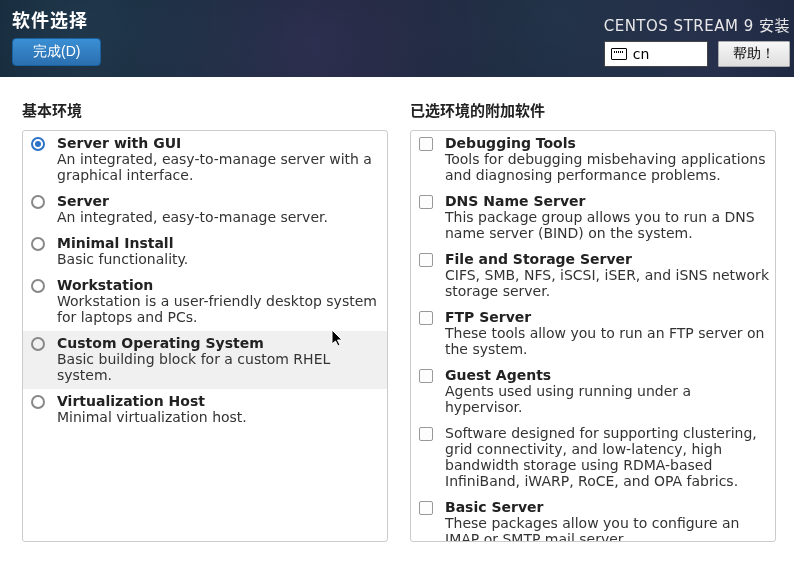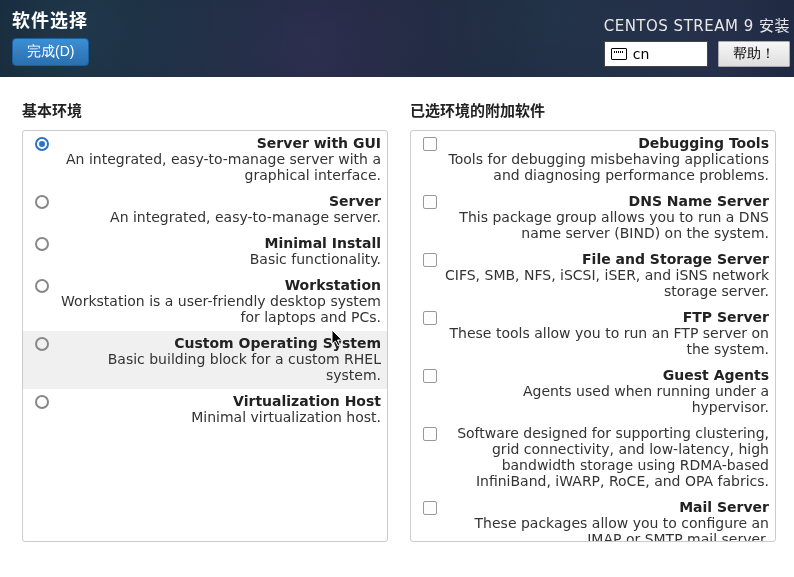--- a/index.html
+++ b/index.html
@@ -28,21 +28,21 @@
   font-size: 18px;
   font-weight: bold;
   letter-spacing: 1px;
 }
 .done-btn {
   margin-top: 6px;
   background: linear-gradient(to bottom, #3a8fd4, #2b6fb0);
   color: #fff;
   border: 1px solid #1860a0;
   border-radius: 4px;
-  padding: 4px 14px;
+  padding: 4px 20px;
   font-size: 14px;
   cursor: pointer;
 }
 .header-right {
   position: absolute;
   right: 4px;
   top: 14px;
   text-align: right;
 }
 .installer-title {
@@ -95,21 +95,21 @@
   font-weight: bold;
   margin-bottom: 10px;
 }
 .panel {
   border: 1px solid #ccc;
   border-radius: 3px;
   height: 412px;
   overflow: hidden;
   background: #fff;
 }
-.scroll { height: 100%; overflow-y: auto; text-align: right; }
+.scroll { height: 100%; overflow-y: auto; }
 .item {
   display: flex;
   padding: 4px 6px 6px 8px;
   gap: 8px;
 }
 .item.hover { background: #f0f0f0; }
 .control-col { width: 18px; padding-top: 2px; flex-shrink: 0; }
 .text-col { flex: 1; }
 .item-name { font-weight: bold; }
 .item-desc { color: #333; }
@@ -237,33 +237,33 @@
             <div class="control-col"><span class="checkbox"></span></div>
             <div class="text-col">
               <div class="item-name">FTP Server</div>
               <div class="item-desc">These tools allow you to run an FTP server on the system.</div>
             </div>
           </div>
           <div class="item">
             <div class="control-col"><span class="checkbox"></span></div>
             <div class="text-col">
               <div class="item-name">Guest Agents</div>
-              <div class="item-desc">Agents used when running under a hypervisor.</div>
+              <div class="item-desc">Agents used using running under a hypervisor.</div>
             </div>
           </div>
           <div class="item">
             <div class="control-col"><span class="checkbox"></span></div>
             <div class="text-col">
               <div class="item-desc">Software designed for supporting clustering, grid connectivity, and low-latency, high bandwidth storage using RDMA-based InfiniBand, iWARP, RoCE, and OPA fabrics.</div>
             </div>
           </div>
           <div class="item">
             <div class="control-col"><span class="checkbox"></span></div>
             <div class="text-col">
-              <div class="item-name">Mail Server</div>
+              <div class="item-name">Basic Server</div>
               <div class="item-desc">These packages allow you to configure an IMAP or SMTP mail server.</div>
             </div>
           </div>
         </div>
     </div>
   </div>
 </div>
 
 <svg class="cursor" viewBox="0 0 12 18">
   <path d="M0 0 L0 14 L3.5 11 L6 16 L8 15 L5.5 10 L10 10 Z" fill="#000" stroke="#fff" stroke-width="1"></path>

